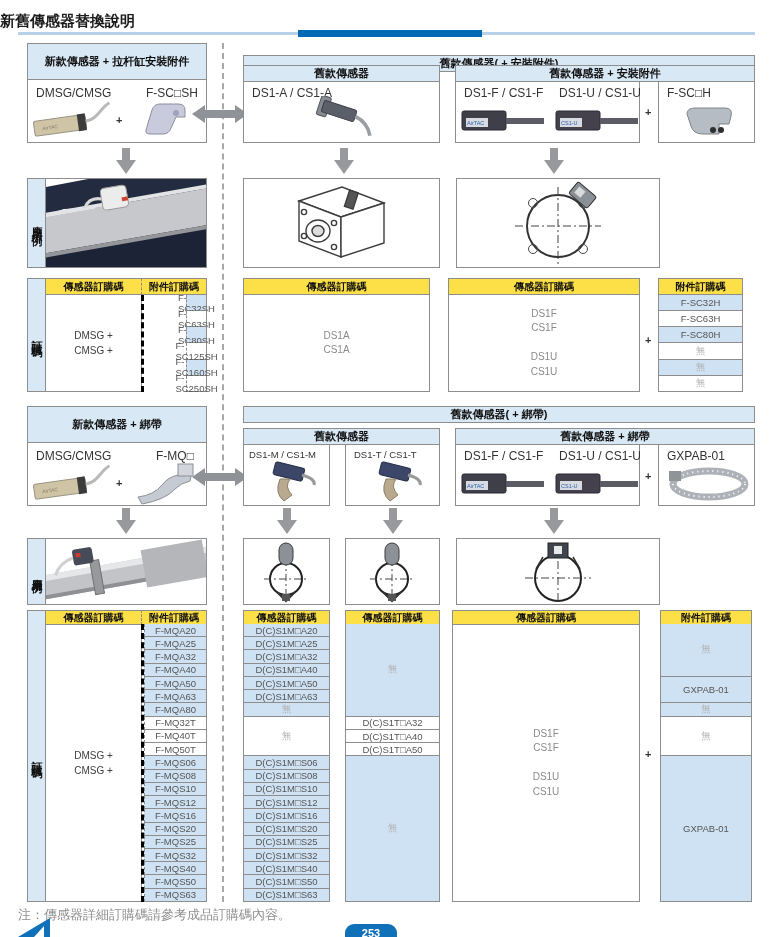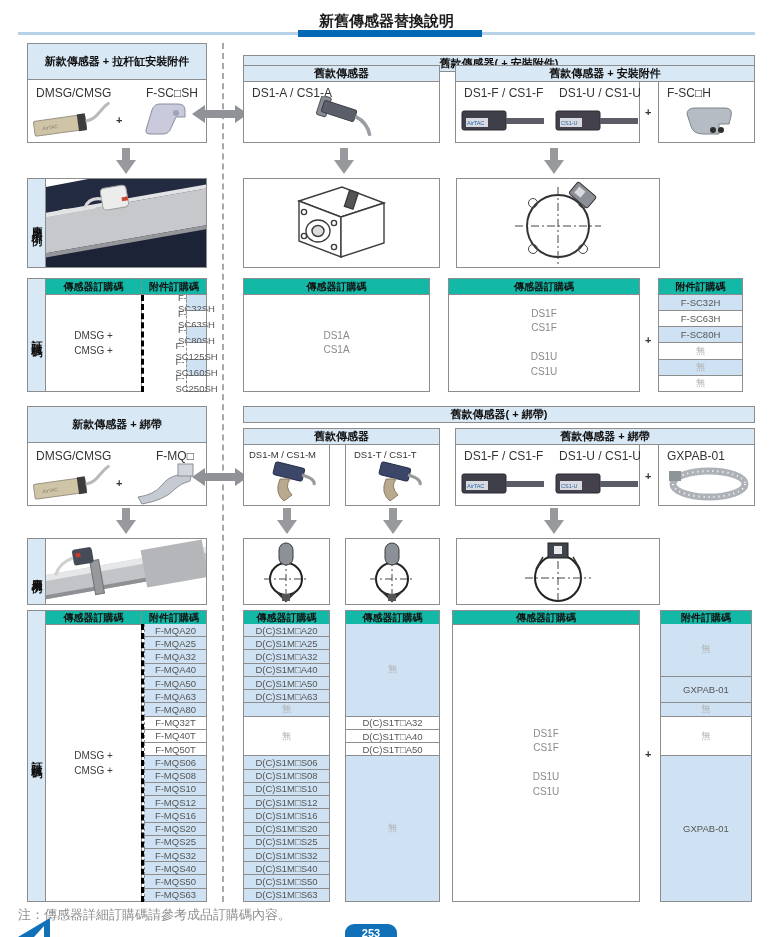--- a/index.html
+++ b/index.html
@@ -2,37 +2,37 @@
 <html><head>
 <meta charset="utf-8">
 <style>
   html,body{margin:0;padding:0;background:#fff;}
   .page{position:relative;width:773px;height:937px;background:#fff;overflow:hidden;
         font-family:"Liberation Sans","DejaVu Sans",sans-serif;}
   .abs{position:absolute;box-sizing:border-box;}
   .bx{border:1px solid #8d8d8d;background:#fff;}
   .bluehdr{background:#d9e8f5;border:1px solid #8d8d8d;display:flex;align-items:center;justify-content:center;
            font-weight:bold;font-size:11px;color:#111;}
-  .colhdr{background:#14b8a6;border:1px solid #8d8d8d;display:flex;align-items:center;justify-content:center;
+  .colhdr{background:#fde047;border:1px solid #8d8d8d;display:flex;align-items:center;justify-content:center;
           font-weight:bold;font-size:10px;color:#111;}
   .dashleft{border-left-style:dashed;}
   .vstrip{background:#d9e8f5;border:1px solid #8d8d8d;display:flex;align-items:center;justify-content:center;}
   .vstrip span{writing-mode:vertical-rl;text-orientation:upright;font-weight:bold;font-size:11px;color:#111;letter-spacing:3px;}
   .centercell{display:flex;align-items:center;justify-content:center;white-space:pre-line;text-align:center;}
   .newcode{font-size:10px;color:#3d3d3d;line-height:1.5;}
   .oldcode{font-size:10px;color:#8a8a8a;line-height:1.45;}
   .plabel{position:absolute;font-size:12px;color:#333;white-space:nowrap;}
   .plus{position:absolute;font-size:11px;font-weight:bold;color:#333;}
   .rows{display:flex;flex-direction:column;}
   .rows .cell{box-sizing:border-box;display:flex;align-items:center;justify-content:center;
               border:1px solid #8d8d8d;border-top:none;background:#fff;font-size:9.5px;color:#555;}
   .rows .cell.hl{background:#cfe2f3;}
   .rows .cell.dim{color:#b0b0b0;}
   .rows.dashleft .cell{border-left-style:dashed;}
-  .title{position:absolute;width:100%;text-align:center;font-size:15px;font-weight:bold;color:#1a1a1a;}
+  .title{position:absolute;width:100%;text-align:left;font-size:15px;font-weight:bold;color:#1a1a1a;}
   .note{position:absolute;font-size:13px;color:#8d8d8d;}
   .badge{position:absolute;background:#1070b8;color:#fff;font-weight:bold;font-size:11px;
          border-radius:9px;display:flex;align-items:flex-start;justify-content:center;padding-top:3px;}
   .dashline{position:absolute;border-left:2px dashed #a8a8a8;width:0;}
 </style>
 </head>
 <body>
 
 <div class="page">
 

